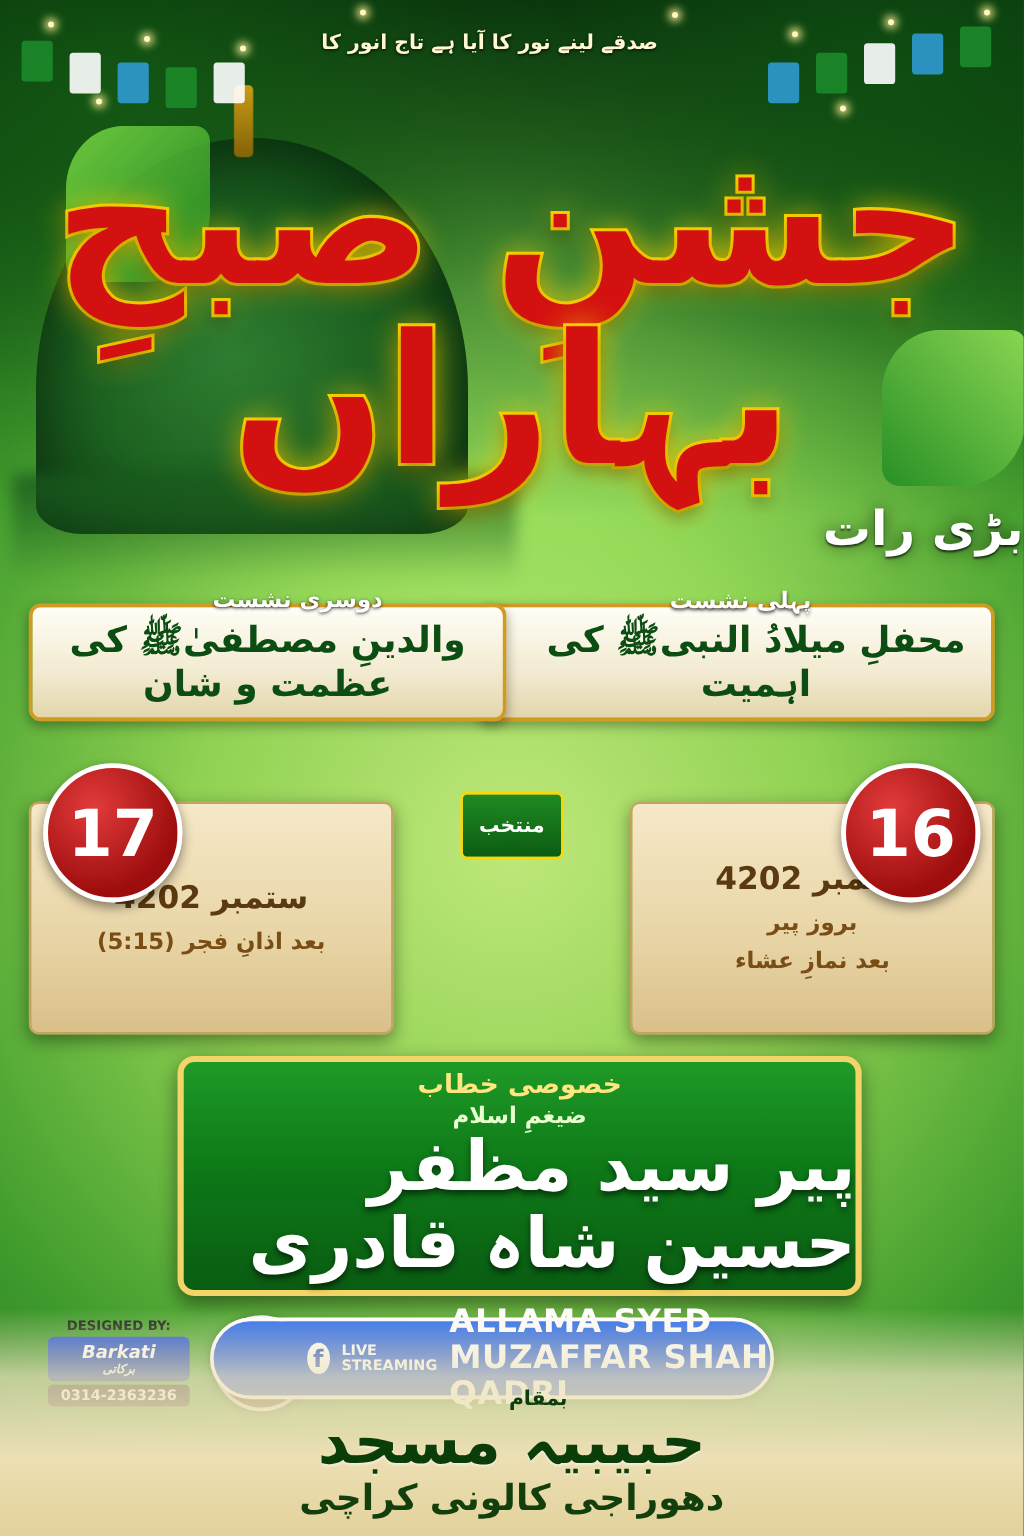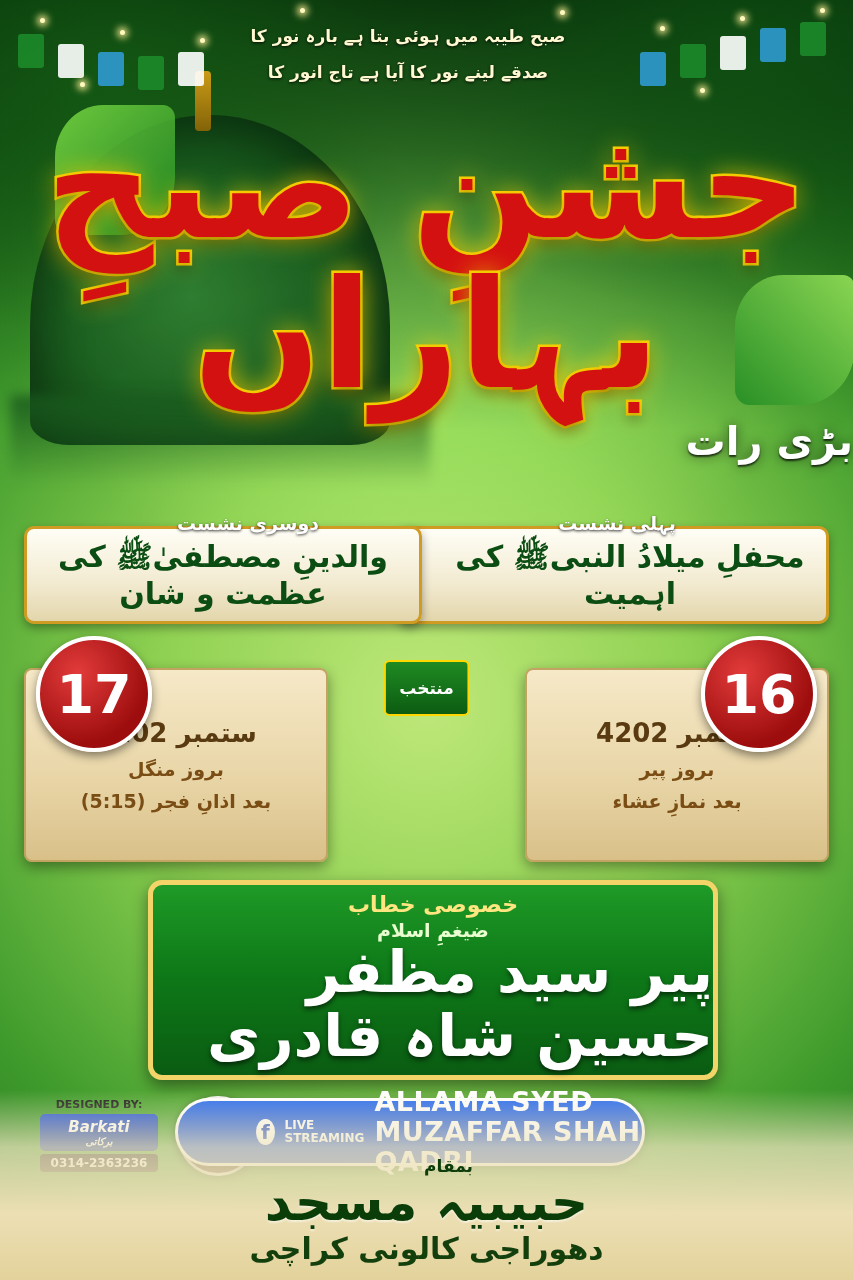--- a/index.html
+++ b/index.html
@@ -66,21 +66,21 @@
     text-shadow:0 0 26px rgba(255,215,0,.85), 0 6px 14px rgba(0,0,0,.5);
     letter-spacing:-8px;
   }
   .subtitle{
     position:absolute;left:0;top:418px;width:853px;text-align:right;
     color:#fff;font-size:40px;font-weight:bold;
     text-shadow:0 0 14px rgba(0,0,0,.6), 0 2px 2px rgba(0,0,0,.7);
   }
   
   .sess{
-    position:absolute;top:526px;height:92px;border-radius:10px;
+    position:absolute;top:503px;height:92px;border-radius:10px;
     background:linear-gradient(180deg,#fffef6 0%,#f2ead0 60%,#e3d6ac 100%);
     border:3px solid #cf9b22;
     box-shadow:0 4px 10px rgba(0,0,0,.35);
     display:flex;align-items:center;justify-content:flex-end;
   }
   .sess-right{right:24px;width:392px;padding-left:33px;}
   .sess-left{left:24px;width:392px;}
   .sess-label{
     position:absolute;top:-17px;font-size:19px;font-weight:bold;color:#fff;
     text-shadow:0 1px 3px rgba(0,0,0,.8);
@@ -198,21 +198,20 @@
     <div class="spark" style="left:740px;top:16px;"></div>
     <div class="spark" style="left:820px;top:8px;"></div>
     <div class="spark" style="left:80px;top:82px;"></div>
     <div class="spark" style="left:700px;top:88px;"></div>
   </div>
 
   <div class="flag" style="left:55px;top:105px;background:linear-gradient(135deg,#7ddc45,#1f8a22);"></div>
   <div class="flag" style="left:735px;top:275px;background:linear-gradient(225deg,#9de85c,#1f8a22);"></div>
 
   <div class="couplet urdu">
-    <div>صبح طیبہ میں ہوئی بتا ہے بارہ نور کا</div>
     <div>صدقے لینے نور کا آیا ہے تاج انور کا</div>
   </div>
 
   <div class="main-title urdu">جشنِ صبحِ بہاراں</div>
   <div class="subtitle urdu">بڑی رات</div>
 
   <div class="sess sess-right">
     <div class="sess-label urdu" style="right:150px;">پہلی نشست</div>
     <div class="sess-text urdu">محفلِ میلادُ النبیﷺ کی اہمیت</div>
   </div>
@@ -227,21 +226,20 @@
       <span>ستمبر 2024</span>
       <span class="scroll-sub">بروز پیر</span>
       <span class="scroll-sub">بعد نمازِ عشاء</span>
     </div>
     <div class="datebadge badge-r">16</div>
   </div>
 
   <div class="scroll scroll-l">
     <div class="scroll-text urdu">
       <span>ستمبر 2024</span>
-      <span class="scroll-sub">بروز منگل</span>
       <span class="scroll-sub">بعد اذانِ فجر (5:15)</span>
     </div>
     <div class="datebadge badge-l">17</div>
   </div>
 
   <div class="center-chip urdu">منتخب</div>
 
   <div class="speaker">
     <div class="sp-top urdu">خصوصی خطاب</div>
     <div class="sp-sub urdu">ضیغمِ اسلام</div>

